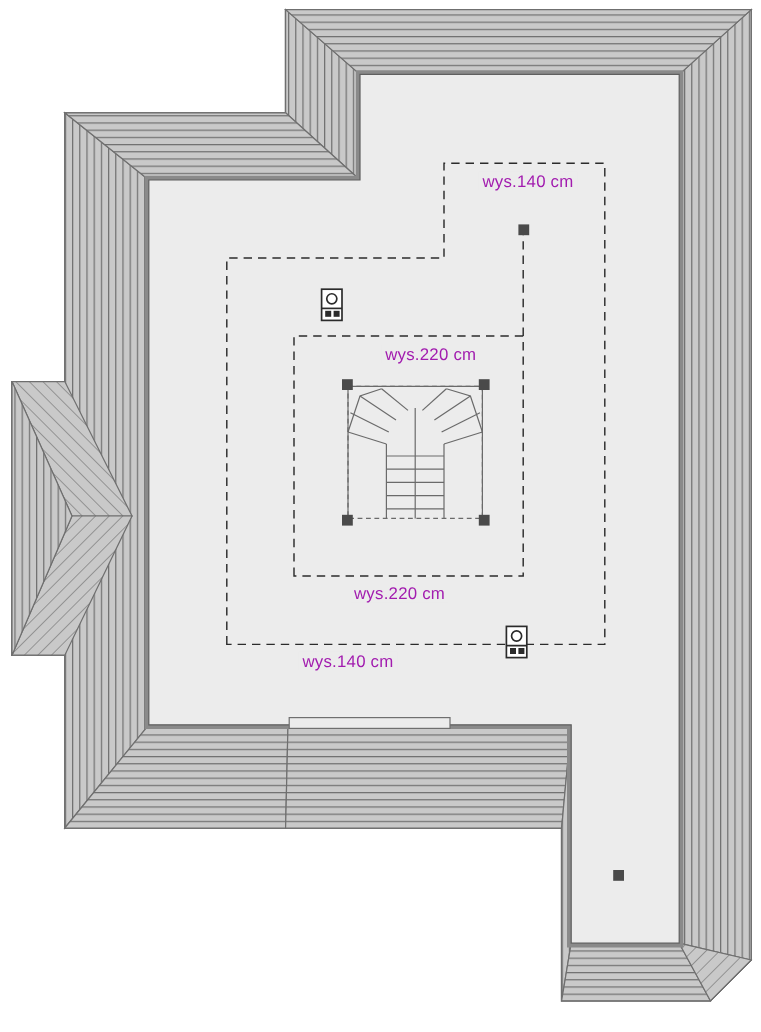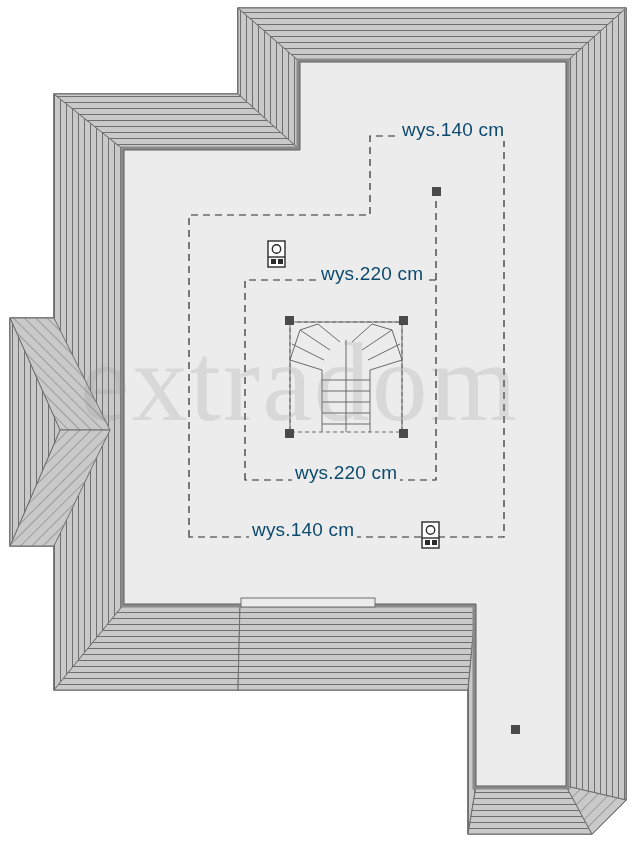--- a/index.html
+++ b/index.html
@@ -18,26 +18,27 @@
     overflow: hidden;
   }
   #plan svg {
     position: absolute;
     left: 0;
     top: 0;
   }
   .dim-label {
     position: absolute;
     font-family: "Liberation Sans", sans-serif;
-    font-size: 19px;
-    color: #0c4a6e;
+    font-size: 14px;
+    color: #a21caf;
     background: #ececec;
     padding: 0 3px;
     white-space: nowrap;
     letter-spacing: 0.2px;
+    margin-top: 24px;
   }
   .watermark {
     position: absolute;
     left: 80px;
     top: 318px;
     width: 480px;
     height: 180px;
     font-family: "Liberation Serif", serif;
     font-size: 112px;
     color: rgba(140,140,140,0.20);
@@ -196,20 +197,19 @@
         <rect x="425" y="540" width="5" height="5" fill="#2b2b2b"></rect>
         <rect x="432" y="540" width="5" height="5" fill="#2b2b2b"></rect>
       </g>
     </g>
 
     <g>
       <rect x="241" y="598" width="134" height="9" fill="#ececec" stroke="#6f6f6f" stroke-width="1"></rect>
     </g>
   </svg>
 
-  <div class="watermark">extradom</div>
 
   <div class="dim-label" style="left:399px; top:119px;">wys.140 cm</div>
   <div class="dim-label" style="left:318px; top:263px;">wys.220 cm</div>
   <div class="dim-label" style="left:292px; top:462px;">wys.220 cm</div>
   <div class="dim-label" style="left:249px; top:519px;">wys.140 cm</div>
 
 </div>
 
 </body></html>

